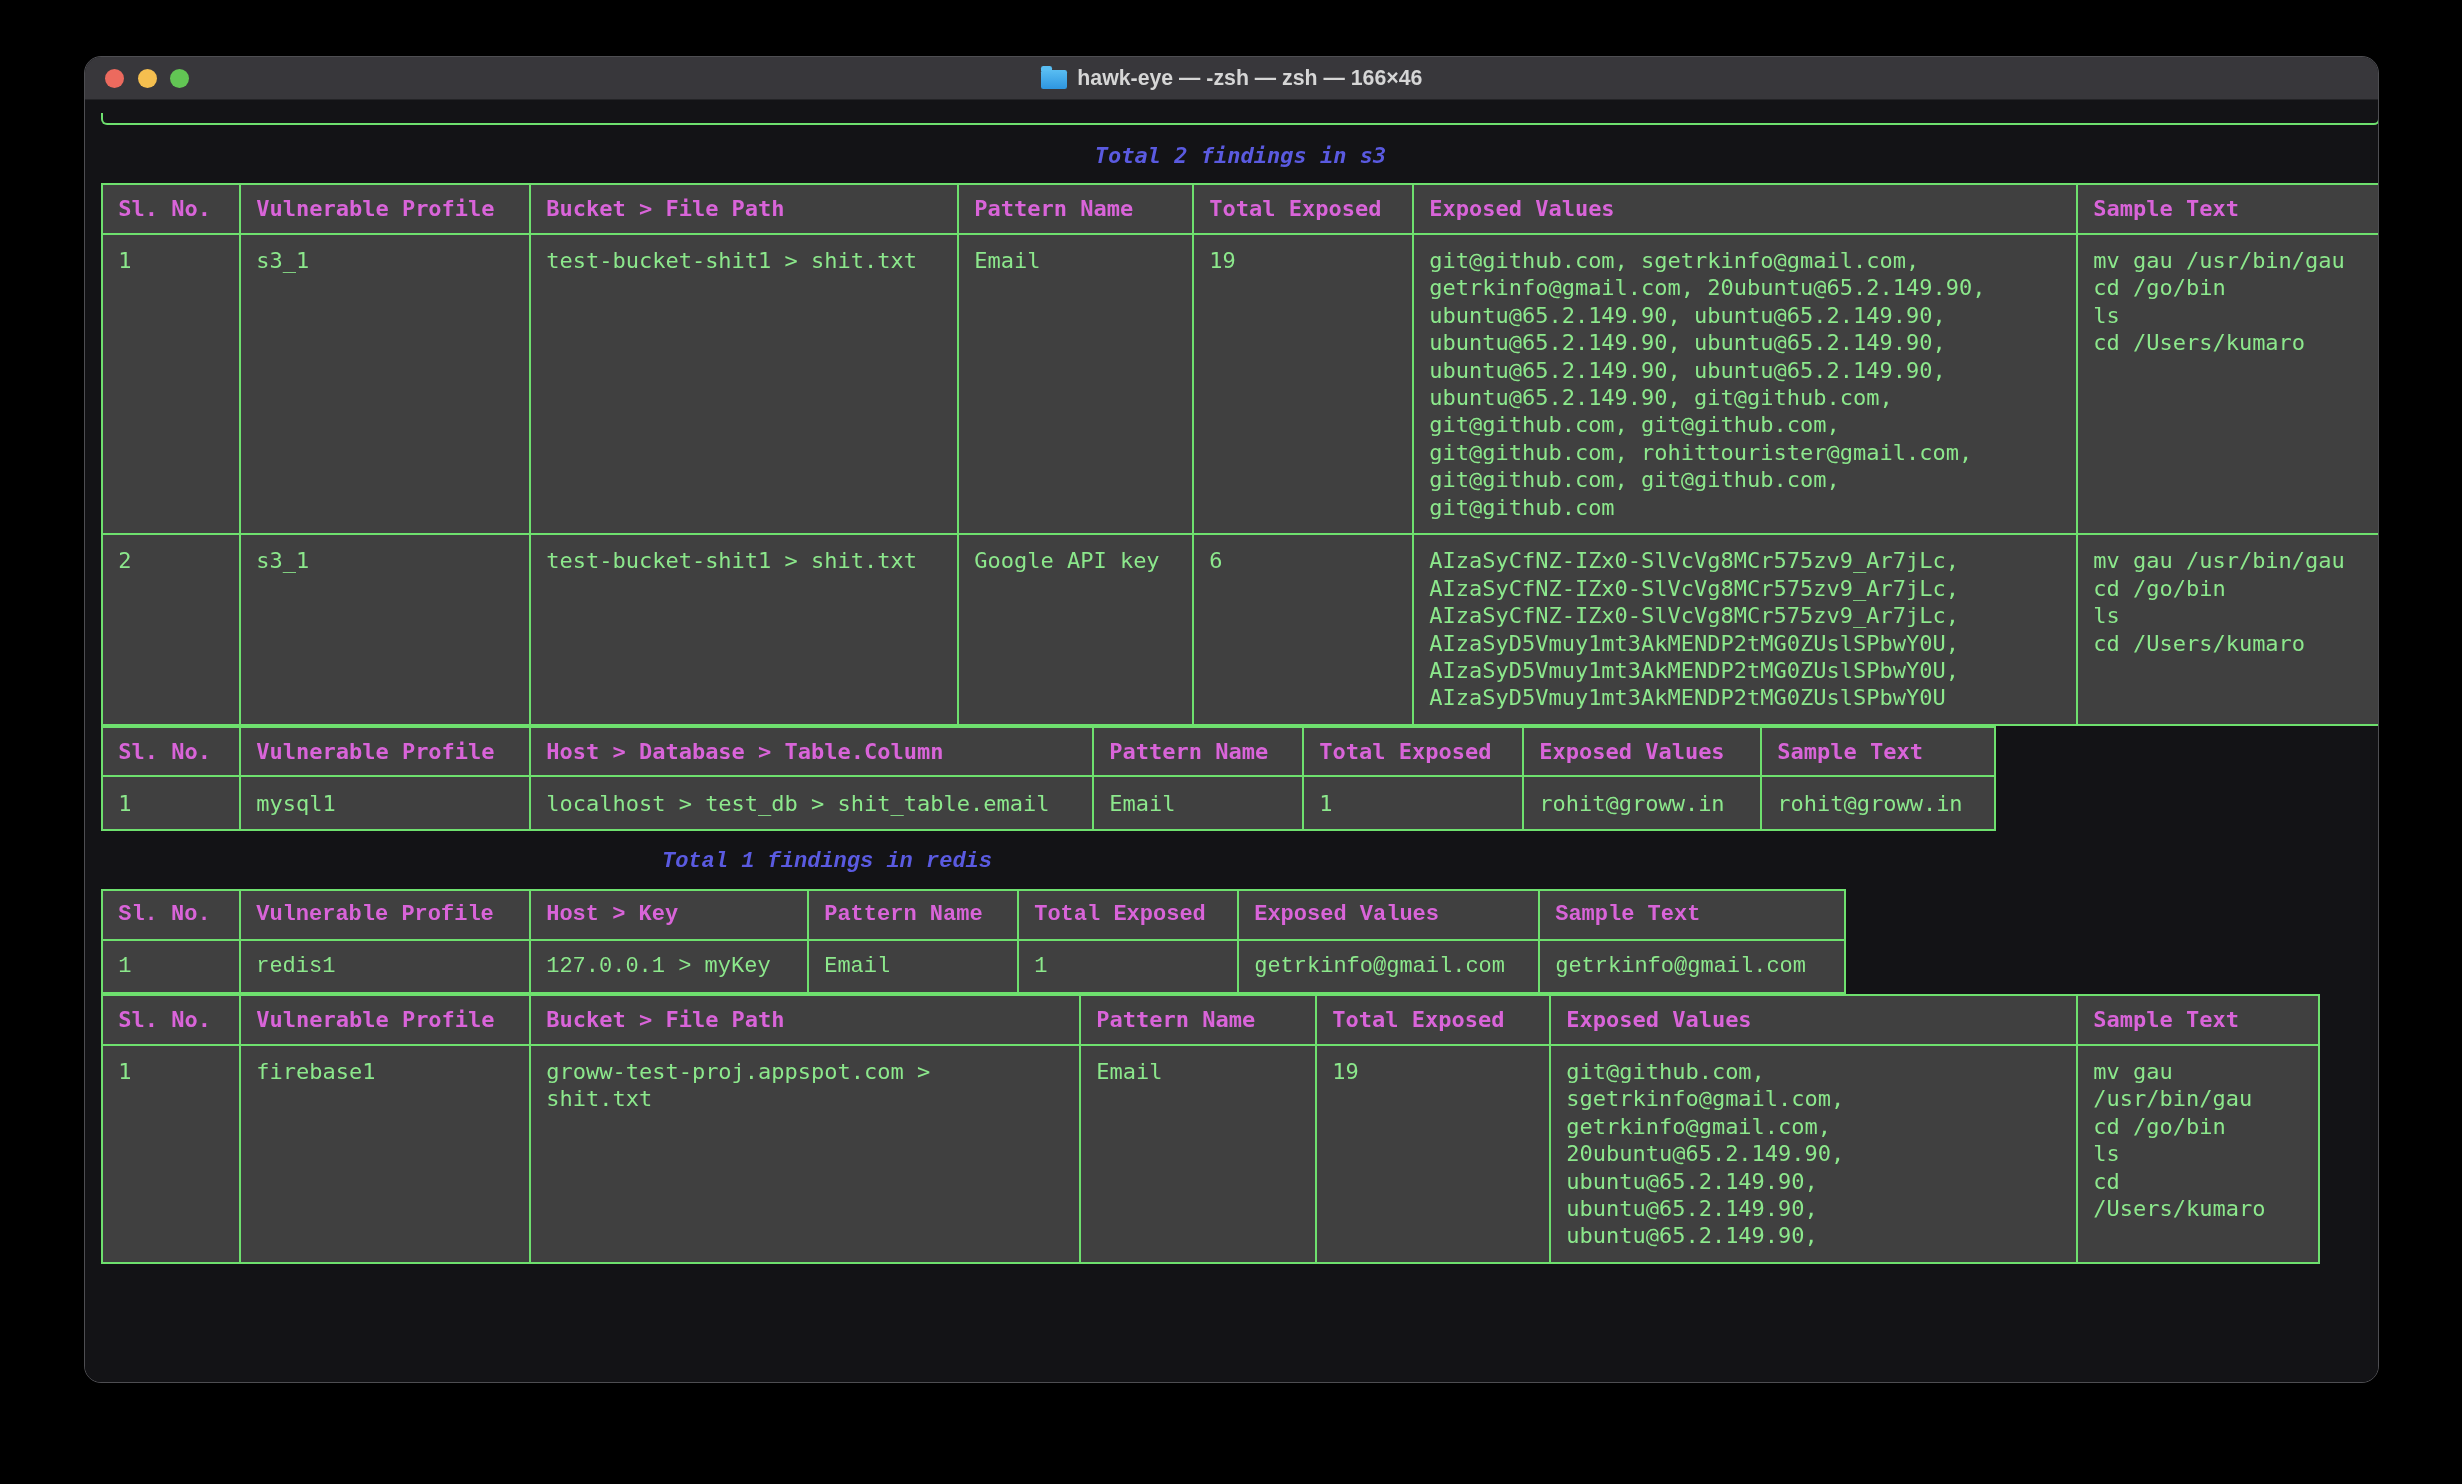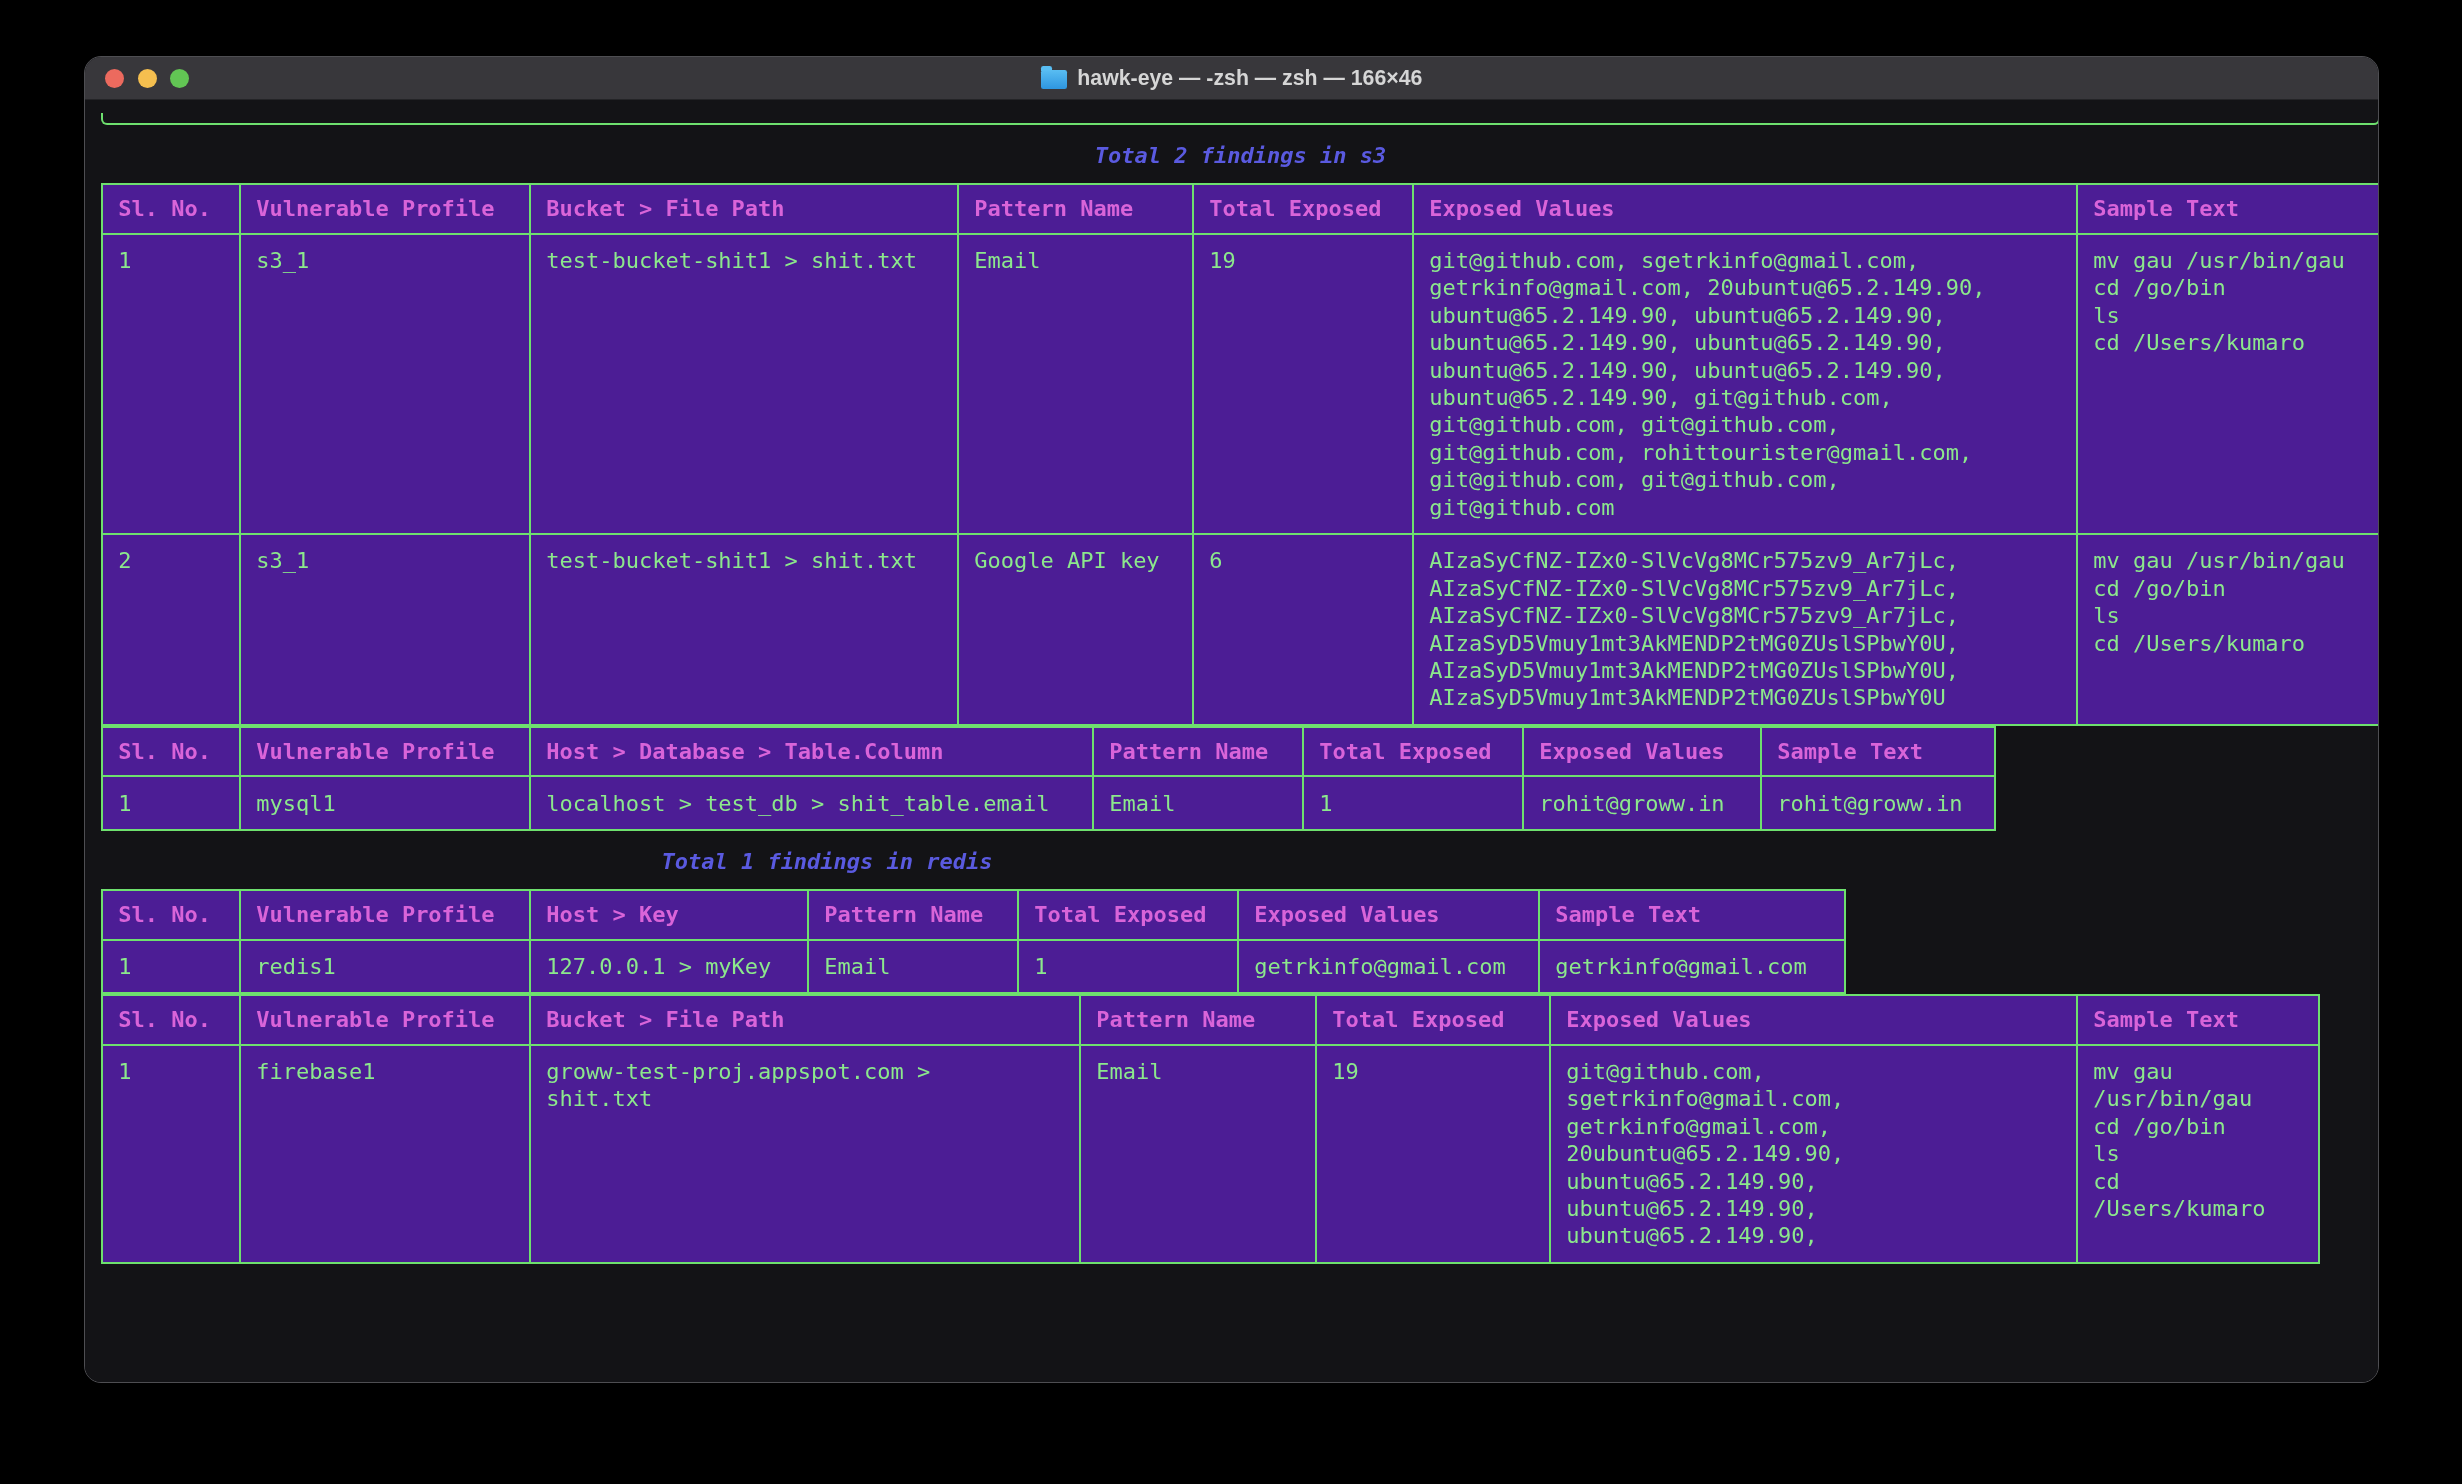--- a/index.html
+++ b/index.html
@@ -89,21 +89,21 @@
     margin: 17px 0 13.7px 0;
     text-align: center;
     color: #5a5ae0;
     font-weight: bold;
     font-style: italic;
   }
 
   table.findings {
     border-collapse: collapse;
     table-layout: fixed;
-    background: #4c1d95;
+    background: #404040;
   }
   table.findings th, table.findings td {
     border: 2.3px solid #6ee06e;
     text-align: left;
     vertical-align: top;
     white-space: pre-line;
     overflow: hidden;
   }
   table.findings th {
     color: #d964d9;
@@ -228,21 +228,21 @@
               <td>mysql1</td>
               <td>localhost &gt; test_db &gt; shit_table.email</td>
               <td>Email</td>
               <td>1</td>
               <td>rohit@groww.in</td>
               <td>rohit@groww.in</td>
             </tr>
           </tbody>
         </table>
       </div>
-      <div class="section" style="width: 1452px;">
+      <div class="section" style="width: 1452px; font-family: Liberation Mono, monospace;">
         <div class="heading">Total 1 findings in redis</div>
         <table class="findings" style="width: 1742px;">
           <colgroup>
             <col style="width: 138px;">
             <col style="width: 290px;">
             <col style="width: 278px;">
             <col style="width: 210px;">
             <col style="width: 220px;">
             <col style="width: 301px;">
             <col style="width: 306px;">

